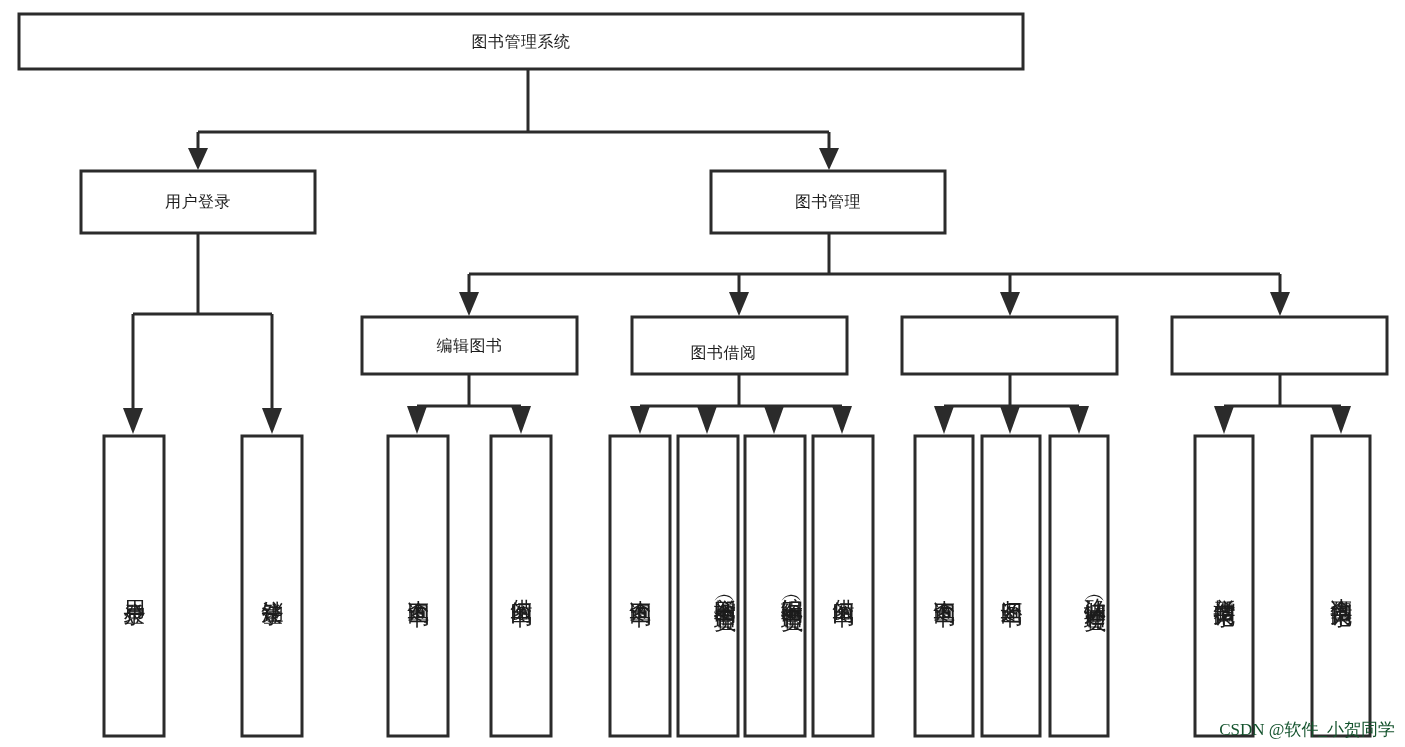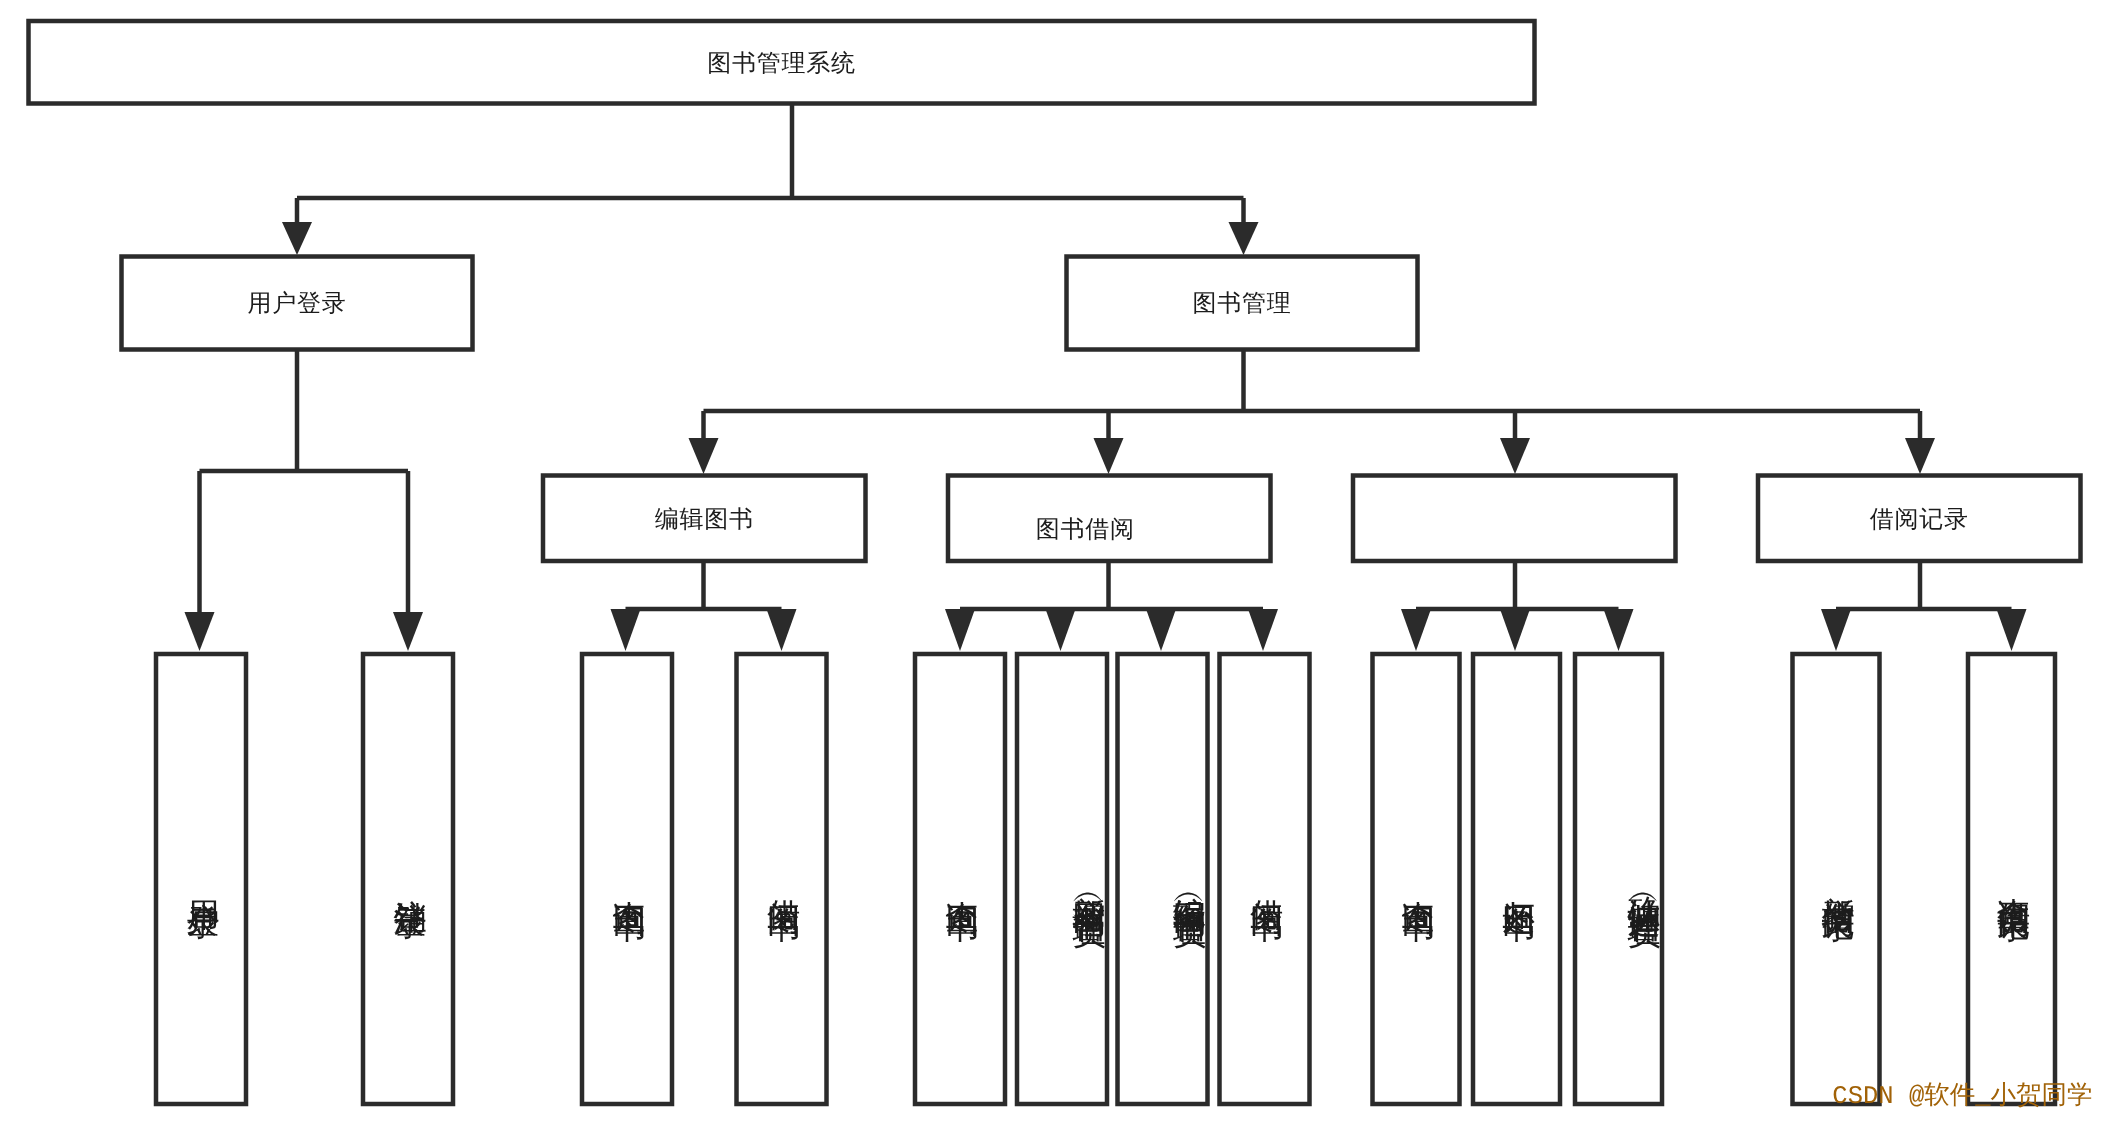--- a/index.html
+++ b/index.html
@@ -63,22 +63,22 @@
   }
   .node-label.vert.centered {
     align-items: center;
     padding-top: 0;
   }
   #watermark {
     position: absolute;
     right: 10px;
     bottom: 6px;
     font-size: 17px;
-    color: #a16207;
-    font-family: Liberation Mono, monospace;
+    color: #14532d;
+    font-family: Liberation Serif, serif;
     white-space: nowrap;
     user-select: none;
   }
 </style>
 </head>
 <body>
 
 <div id="canvas">
 
   <svg id="diagram" viewBox="0 0 1405 747">
@@ -168,21 +168,20 @@
     <rect class="node-box" x="1312" y="436" width="58" height="300"></rect>
   </svg>
 
   <div class="node-label horiz" style="left:19px; top:14px; width:1004px; height:55px;">图书管理系统</div>
 
   <div class="node-label horiz" style="left:81px; top:171px; width:234px; height:62px;">用户登录</div>
   <div class="node-label horiz" style="left:711px; top:171px; width:234px; height:62px;text-align:right;">图书管理</div>
 
   <div class="node-label horiz" style="left:362px; top:317px; width:215px; height:57px;">编辑图书</div>
   <div class="node-label horiz" style="left:616px; top:317px; width:215px; height:72px;">图书借阅</div>
-  <div class="node-label horiz" style="left:1172px; top:317px; width:215px; height:57px;">借阅记录</div>
 
   <div class="node-label vert centered" style="left:104px; top:436px; width:60px; height:300px;">用户登录</div>
   <div class="node-label vert centered" style="left:242px; top:436px; width:60px; height:300px;">注销登录</div>
 
   <div class="node-label vert centered" style="left:388px; top:436px; width:60px; height:300px;">查询图书</div>
   <div class="node-label vert centered" style="left:491px; top:436px; width:60px; height:300px;">借阅图书</div>
 
   <div class="node-label vert centered" style="left:610px; top:436px; width:60px; height:300px;">查询图书</div>
   <div class="node-label vert" style="left:678px; top:436px; width:60px; height:300px;">新增图书（管理员）</div>
   <div class="node-label vert" style="left:745px; top:436px; width:60px; height:300px;">编辑图书（管理员）</div>

